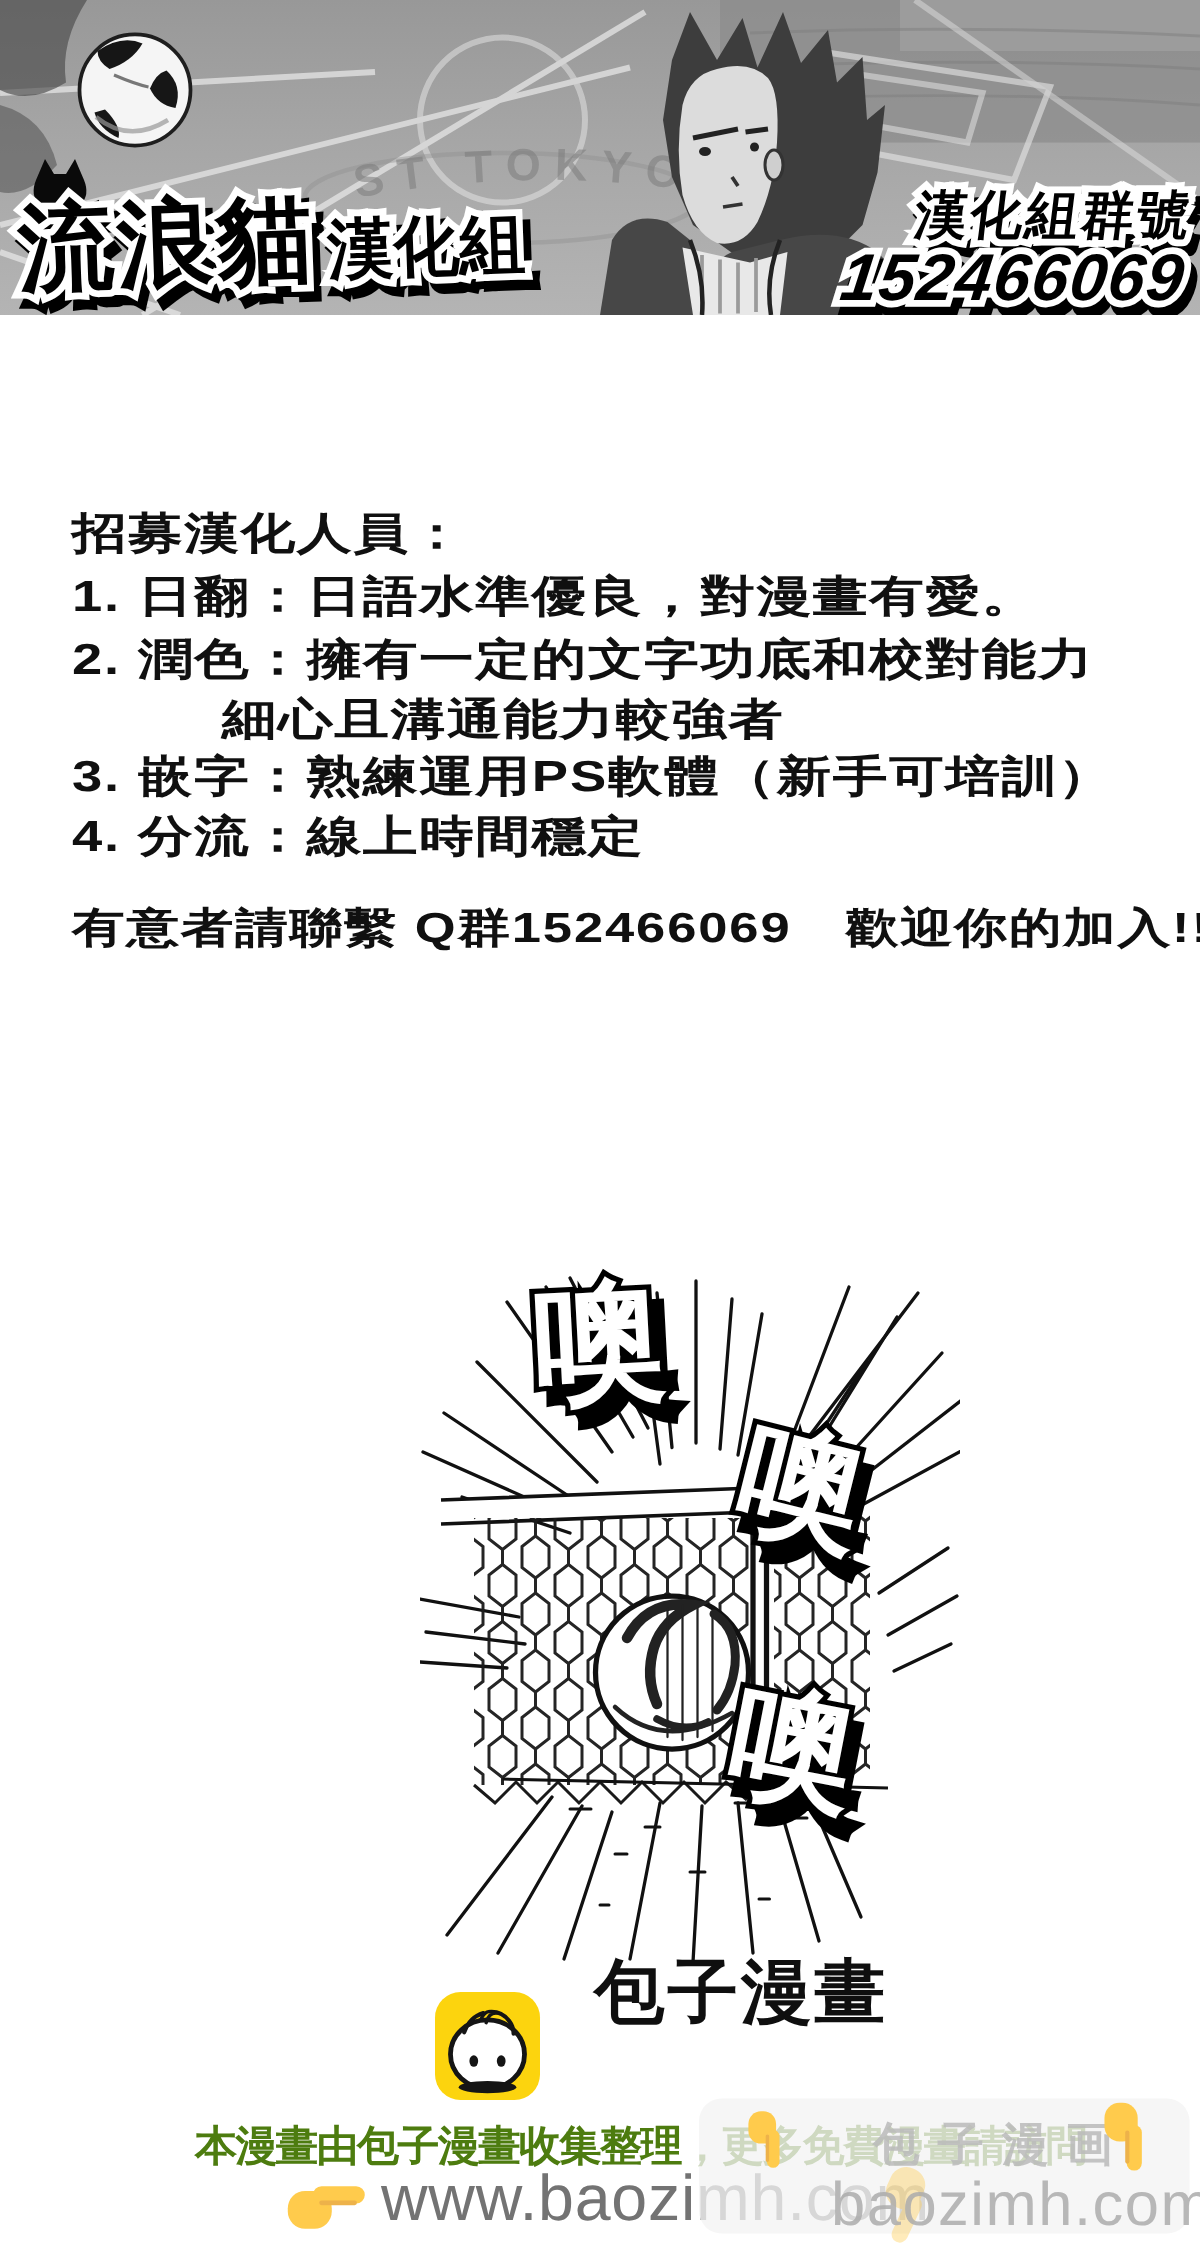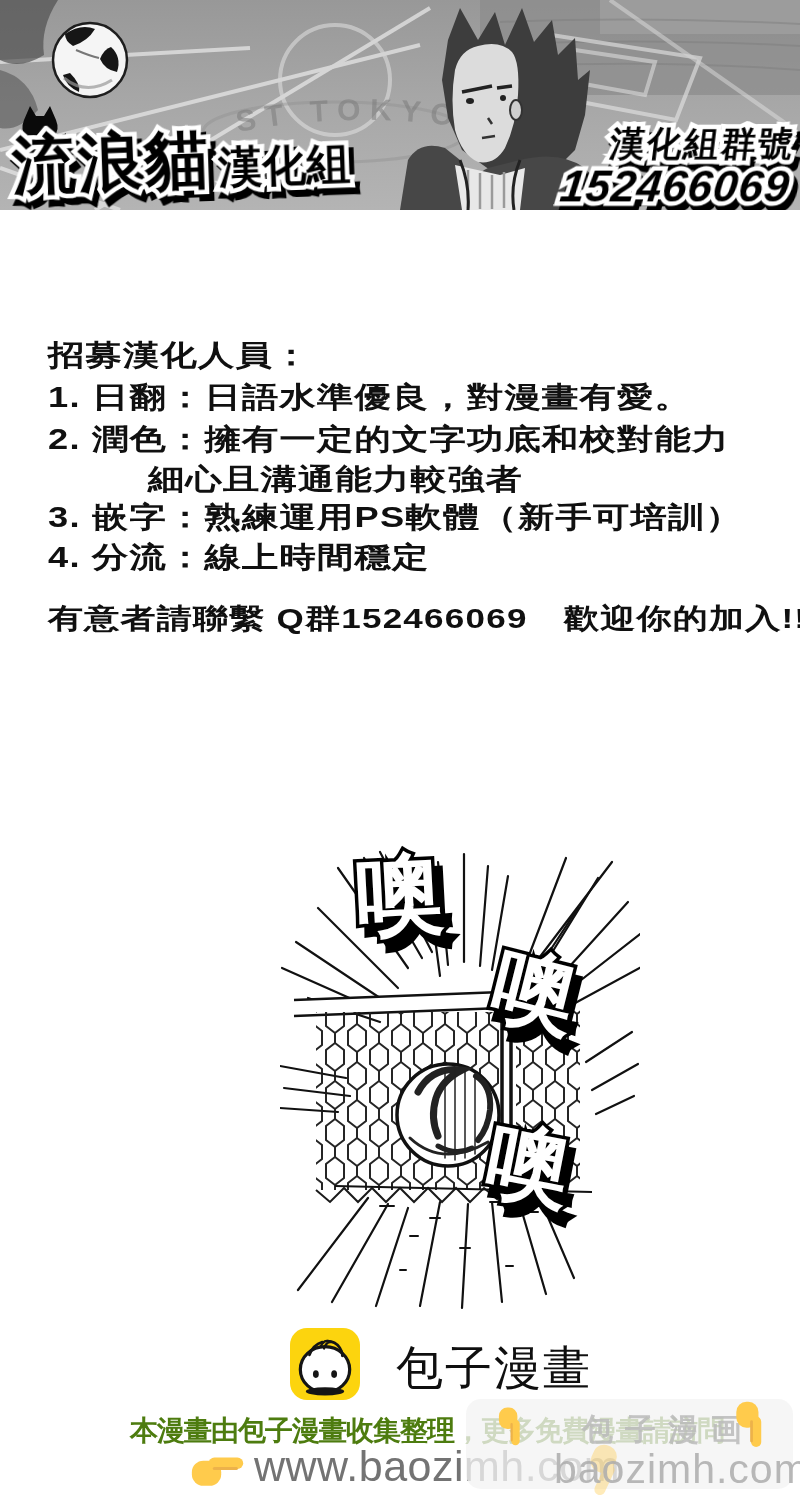--- a/index.html
+++ b/index.html
@@ -36,21 +36,21 @@
   
   .sfx{position:absolute;line-height:1;font-weight:900;}
   .sfx .lyr{position:absolute;left:0;top:0;white-space:nowrap;}
   .sfx .sh{color:#000;-webkit-text-stroke:7px #000;transform:translate(8px,10px);}
   .sfx .ol{color:#000;-webkit-text-stroke:7px #000;}
   .sfx .fl{position:relative;color:#fff;}
 
   
   .brand-box{position:absolute;left:290px;top:1328px;width:70px;height:72px;border-radius:17px;
              background:#FCD40E;display:flex;align-items:center;justify-content:center;}
-  .brand-name{position:absolute;left:396px;top:1337px;font-size:47px;font-weight:400;
+  .brand-name{position:absolute;left:396px;top:1297px;font-size:47px;font-weight:700;
               color:#0f0f0f;letter-spacing:2px;}
   .credit-line{position:absolute;left:130px;top:1412px;font-size:28px;font-weight:600;
                letter-spacing:-1px;color:#4d7c0f;white-space:nowrap;}
   .site-url{position:absolute;left:254px;top:1442px;font-size:43px;font-weight:500;
             letter-spacing:0.5px;color:#737373;white-space:nowrap;}
   .wm-box{position:absolute;left:466px;top:1399px;width:327px;height:90px;border-radius:15px;
           background:rgba(243,243,243,0.78);}
   .wm-brand{position:absolute;left:116px;top:10px;font-size:31px;font-weight:700;
             letter-spacing:12px;color:rgba(186,186,186,0.85);white-space:nowrap;text-align:center;}
   .wm-url{position:absolute;left:88px;top:47px;font-size:41px;font-weight:500;

